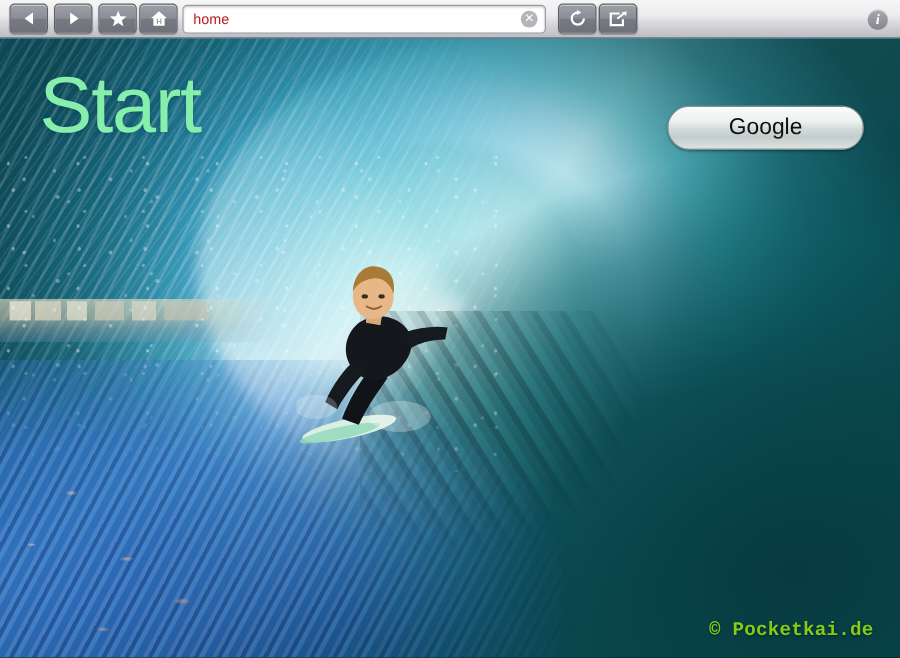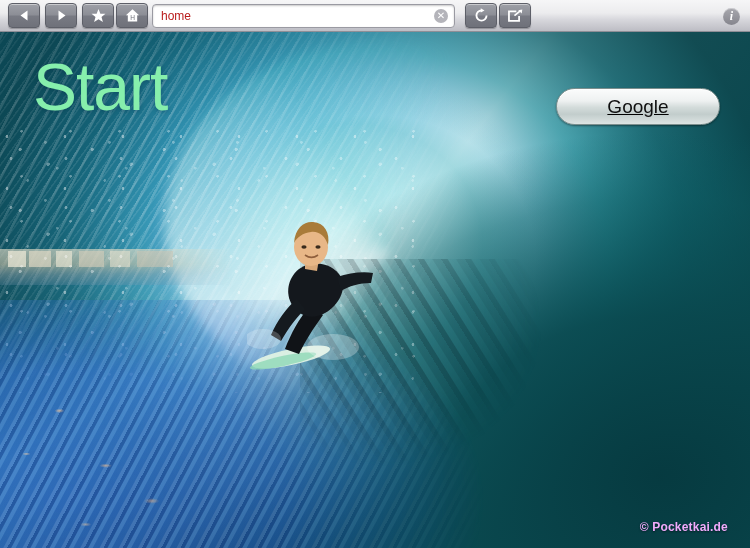--- a/index.html
+++ b/index.html
@@ -262,21 +262,20 @@
 
   
   #links {
     position: absolute;
     right: 30px; top: 56px;
     width: 164px;
     display: flex;
     flex-direction: row;
     gap: 3px;
     z-index: 8;
-    text-decoration: underline;
   }
   .link-btn {
     width: 164px;
     height: 37px;
     border-radius: 19px;
     background: linear-gradient(to bottom, #fbfcfc 0%, #eef1f1 34%, #d4dcdb 52%, #c2cdcc 72%, #dde4e3 100%);
     border: 1px solid #7d8f8e;
     box-shadow: 0 1px 2px rgba(0,0,0,.4), inset 0 1px 0 rgba(255,255,255,.9);
     box-sizing: border-box;
     display: flex;
@@ -285,26 +284,27 @@
     font-size: 19px;
     color: #101010;
     cursor: pointer;
     font-family: "Liberation Sans", sans-serif;
   }
 
   
   #credit {
     position: absolute;
     right: 22px; bottom: 14px;
-    color: #f0abfc;
-    font-size: 12px;
+    color: #84cc16;
+    font-size: 16px;
     font-weight: bold;
     letter-spacing: .2px;
     text-shadow: 0 1px 2px rgba(0,0,0,.5);
     z-index: 8;
+    font-family: Liberation Mono, monospace;
   }
 </style>
 </head>
 <body>
 
 <div id="app">
 
   <div id="toolbar">
 
     <div class="tb-btn" id="btn-back">

